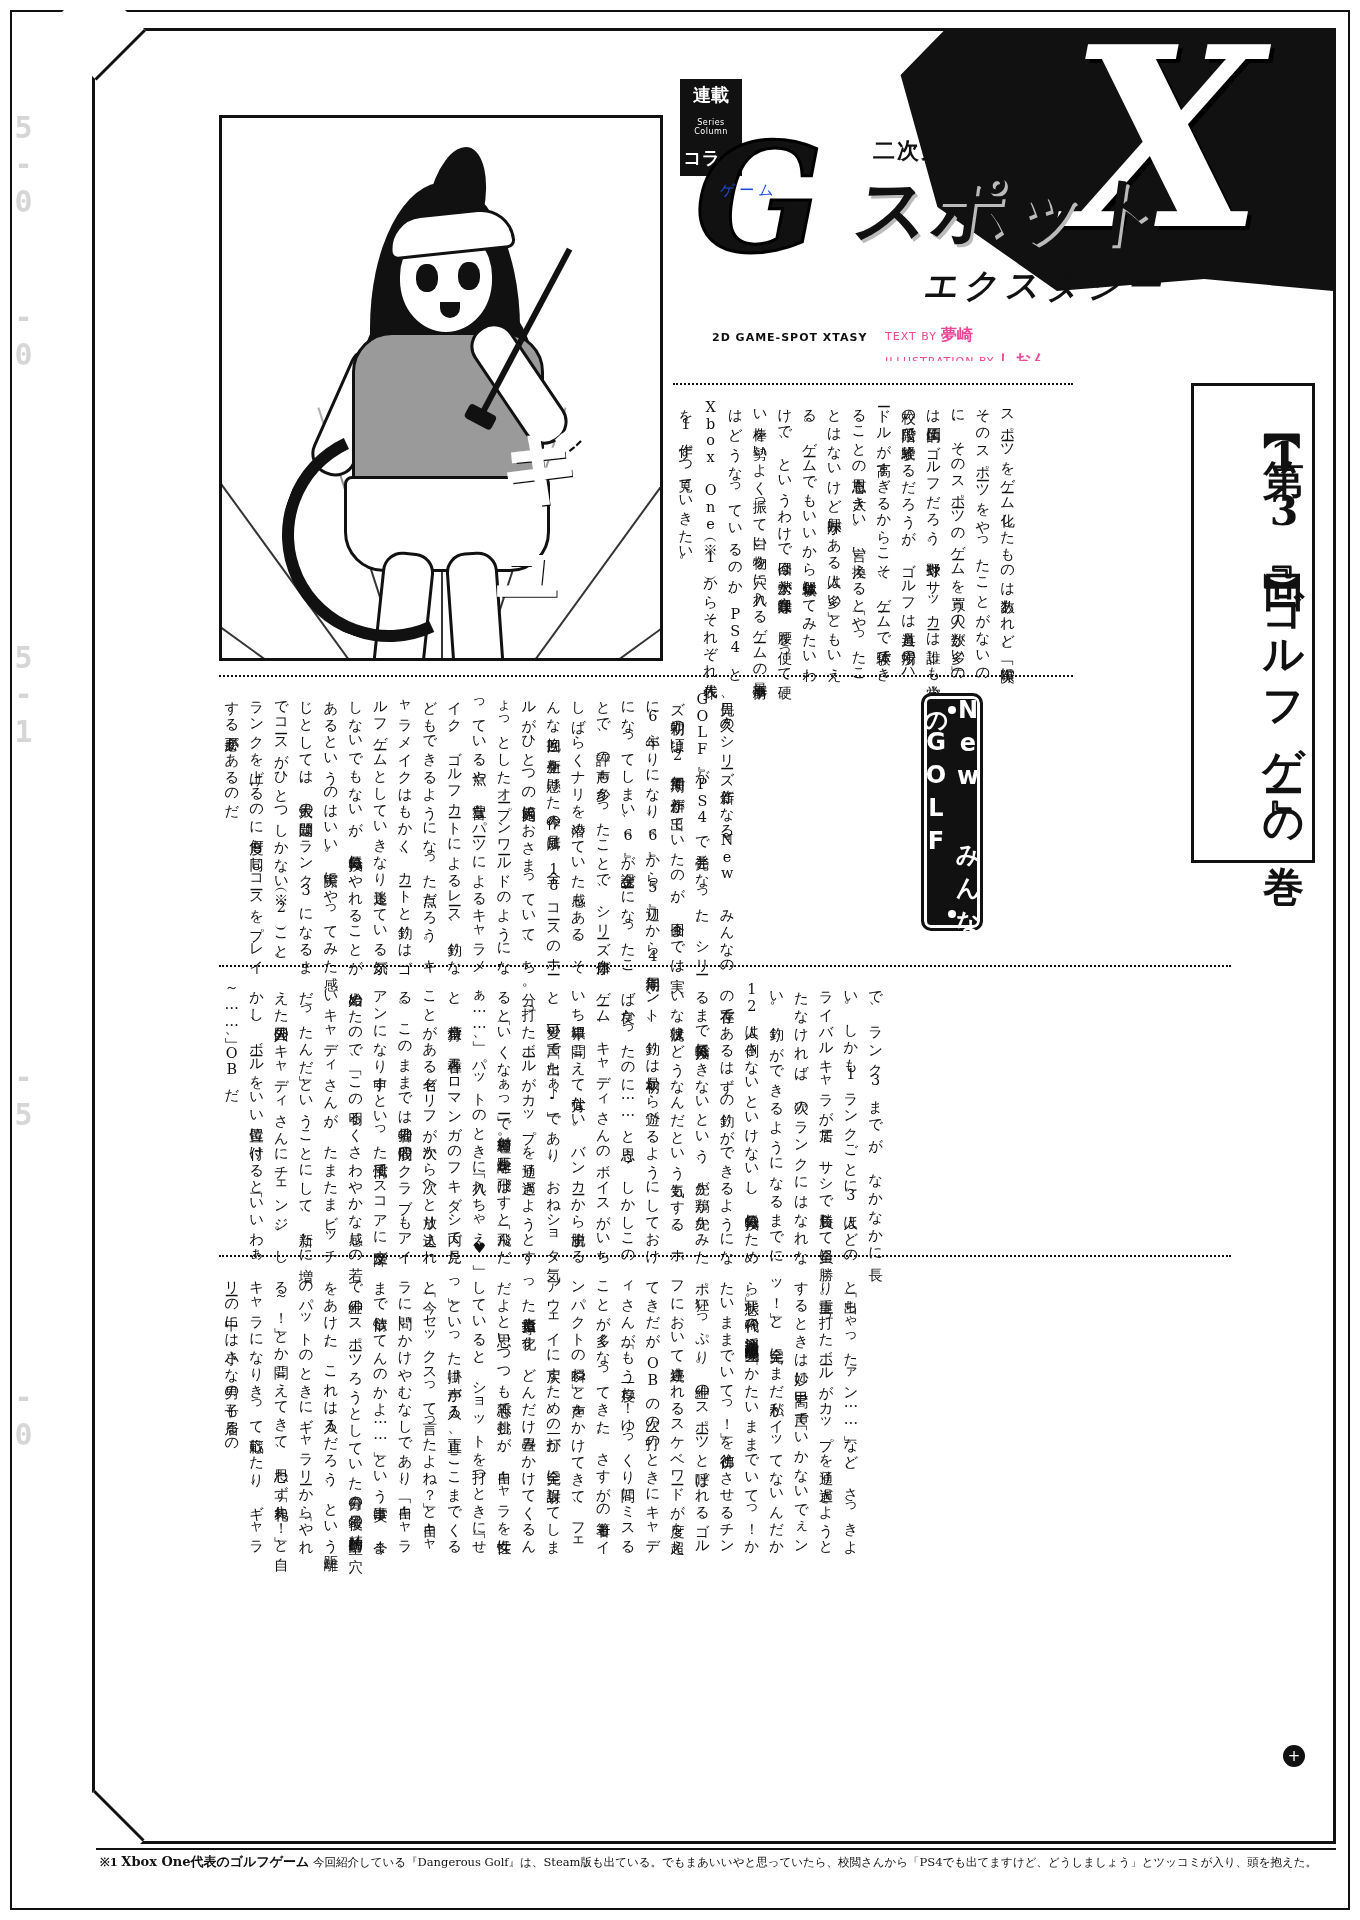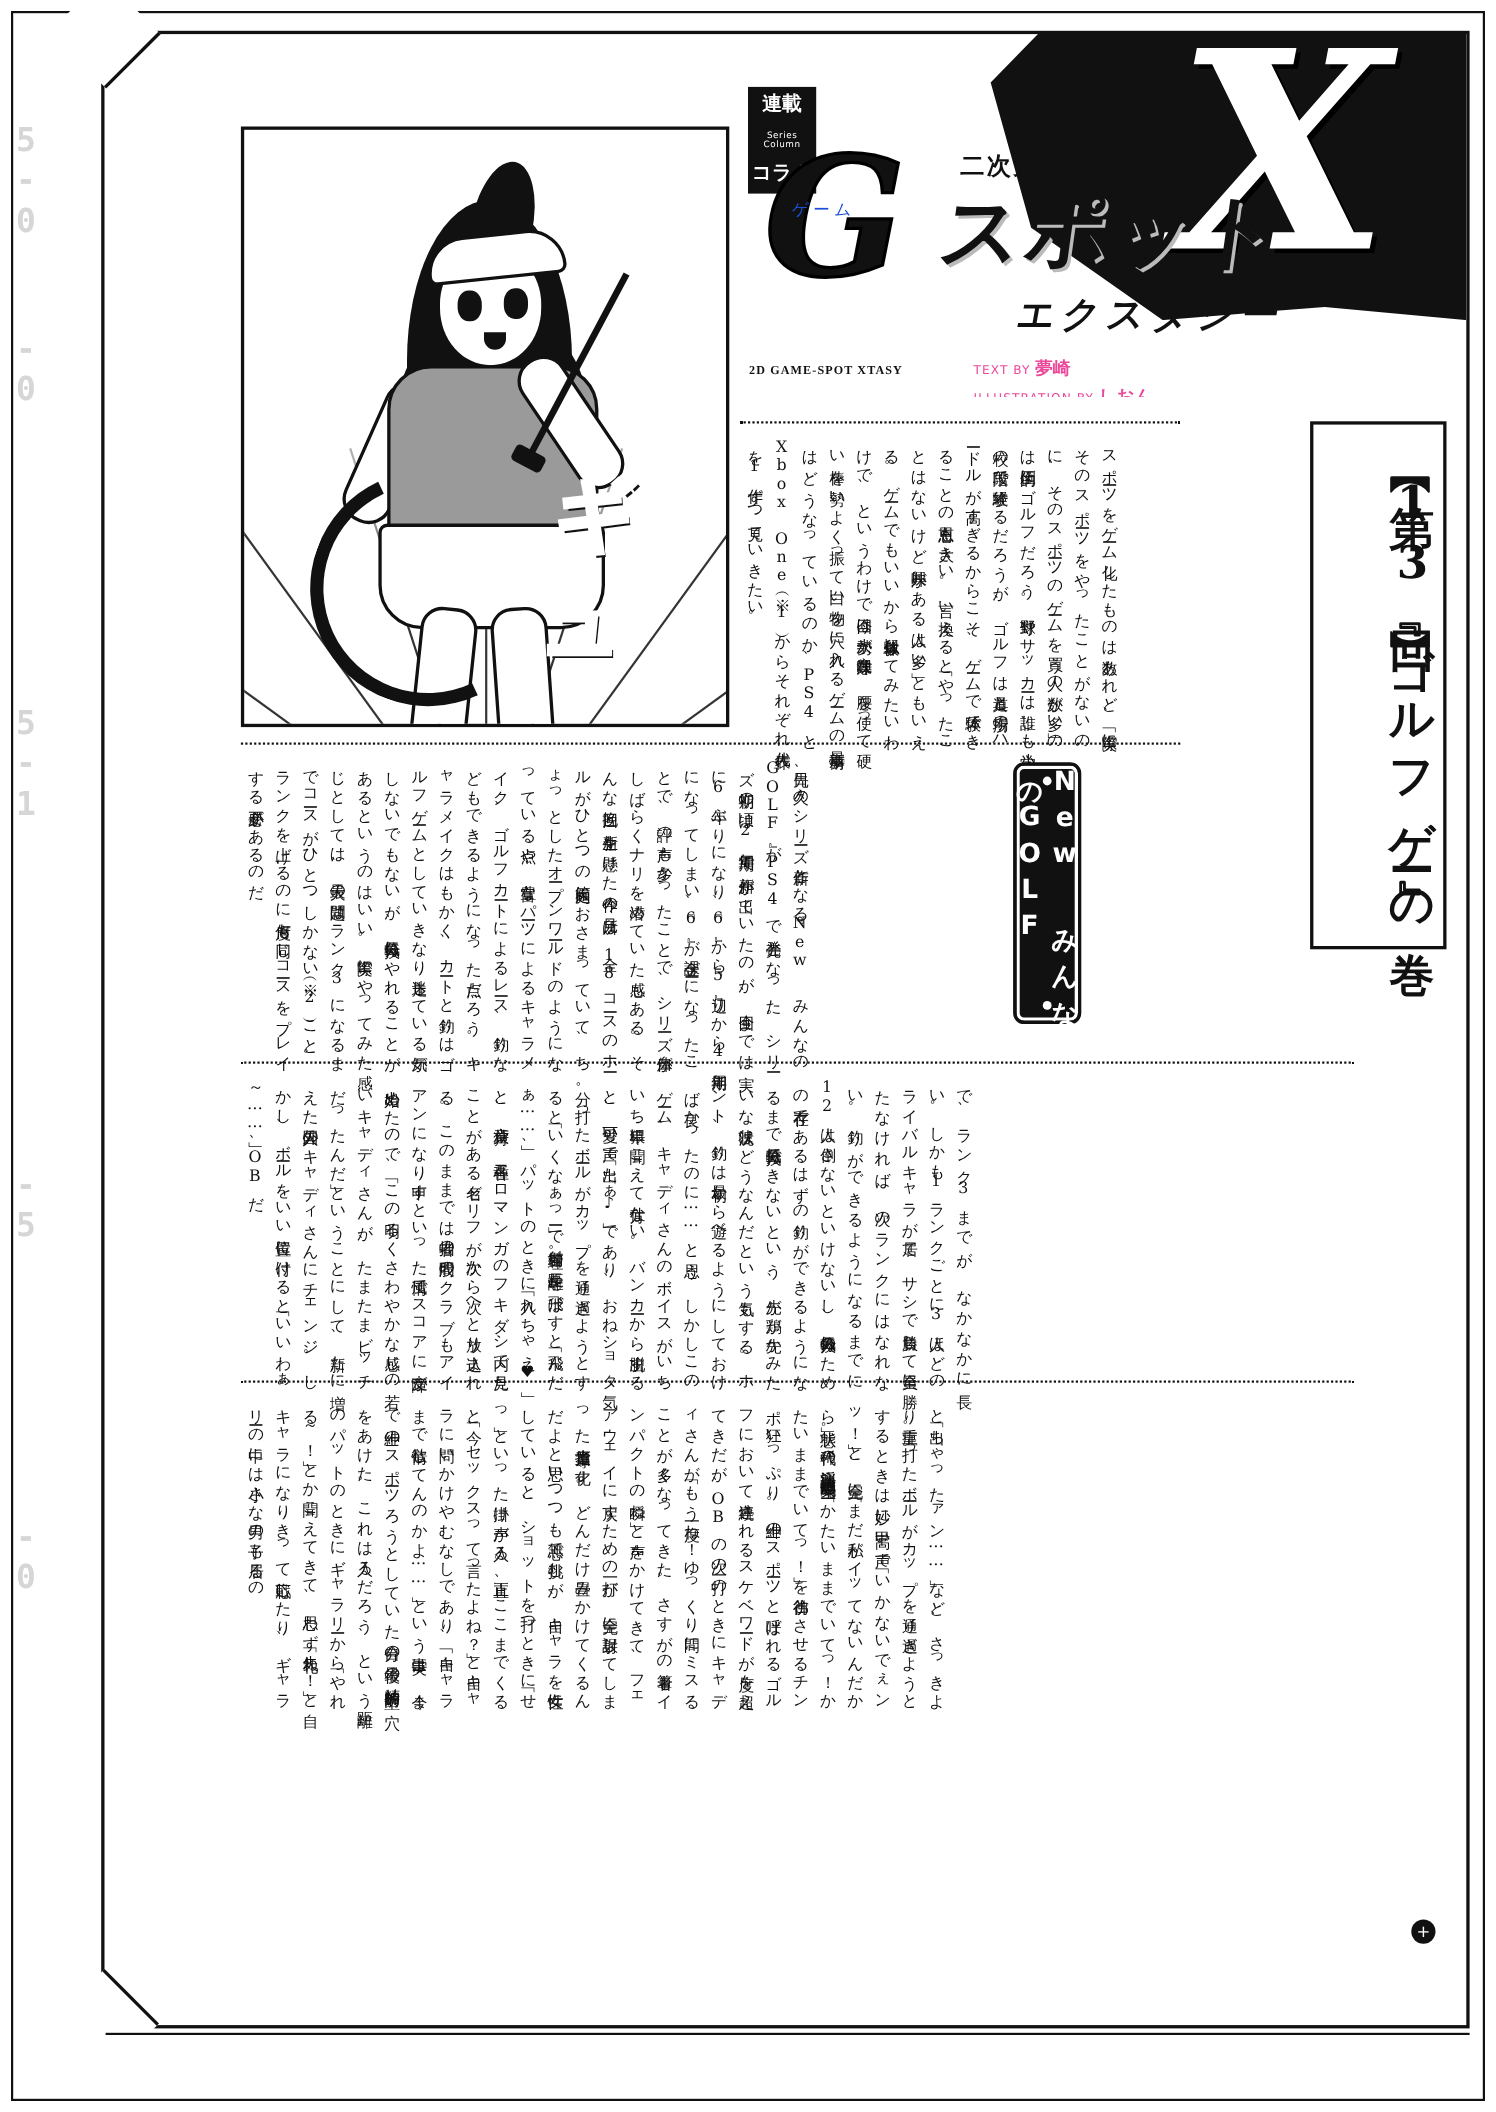--- a/index.html
+++ b/index.html
@@ -21,21 +21,21 @@
   .masthead{position:absolute;left:0;top:0;width:100%;height:330px;overflow:hidden;}
   .black-blob{position:absolute;right:0;top:-40px;width:460px;height:300px;background:#111;
     clip-path:polygon(6% 28%,20% 6%,52% 0%,100% 10%,100% 100%,72% 96%,40% 100%,14% 72%);}
   .bigX{position:absolute;right:70px;top:-18px;font-size:250px;line-height:1;color:#fff;font-weight:bold;font-style:italic;font-family:"DejaVu Serif","Liberation Serif",serif;text-shadow:4px 4px 0 #000;}
   .logo-g{position:absolute;left:600px;top:92px;font-size:150px;line-height:1;font-weight:bold;font-style:italic;color:#111;font-family:"DejaVu Serif","Liberation Serif",serif;letter-spacing:-6px;
      -webkit-text-stroke:3px #000;}
   .logo-kana{position:absolute;left:760px;top:130px;font-size:74px;font-weight:bold;color:#111;letter-spacing:2px;transform:skewX(-8deg);text-shadow:3px 3px 0 #bbb;}
   .logo-ruby{position:absolute;left:625px;top:150px;font-size:15px;color:#1d4ed8;letter-spacing:4px;}
   .logo-nijigen{position:absolute;left:778px;top:105px;font-size:22px;font-weight:bold;color:#111;letter-spacing:2px;}
   .logo-ecstasy{position:absolute;left:830px;top:232px;font-size:34px;font-weight:bold;color:#111;letter-spacing:6px;transform:skewX(-10deg);}
-  .logo-rom{position:absolute;left:586px;top:300px;font-size:11px;font-weight:bold;color:#111;letter-spacing:1px;font-family:Liberation Serif, serif;}
+  .logo-rom{position:absolute;left:617px;top:300px;font-size:11px;font-weight:bold;color:#111;letter-spacing:1px;}
   .renzai{position:absolute;left:585px;top:48px;width:62px;background:#111;color:#fff;text-align:center;padding:6px 0 8px;}
   .renzai .jp{font-size:18px;font-weight:bold;line-height:1.15;display:block;}
   .renzai .en{font-size:8px;display:block;letter-spacing:.5px;margin:12px 0;}
   .credits{position:absolute;left:790px;top:292px;font-size:13px;color:#ec4899;text-align:left;line-height:1.55;}
   .credits .lab{font-size:11px;letter-spacing:1px;}
   .credits .nm{font-size:16px;font-weight:bold;}
 
   
   .illust{position:absolute;left:124px;top:84px;width:438px;height:540px;border:3px solid #111;background:#fff;overflow:hidden;}
   .ray{position:absolute;left:50%;top:50%;width:2px;height:800px;background:#111;transform-origin:50% 50%;opacity:.85;}
@@ -213,14 +213,19 @@
     <div class="block b4">
       <div class="inner">
           <div class="vcol">と「出ちゃったァン……」など、さっきより重症。打ったボールがカップを通り過ぎようとするときは妙に甲高い声で「いかないでぇンッ！」と、完全に「まだ私がイッてないんだから」状態。稀代の淫語製造機・藤蜂明鳩先生の「かたいままでいてっ！かたいままでいてっ！」を彷彿とさせるチンポ狂いっぷり。紳士のスポーツと呼ばれるゴルフにおいて連続されるスケベワードが度を超えてきだが、OBの次の一打のときにキャディさんが「もう一度ね！ゆっくり間にミスることが多くなってきた。さすがの筆者もインパクトの瞬ね」と声をかけてきて、フェアウェイに戻すための一打が、完全に誤射してしまった童貞指導と化す。どんだけ畳みかけてくるんだよと思いつつも無心で挑むが、自キャラを女性にしていると、ショットを打つときに「せっ」といった掛け声が入る。正直、ここまでくると「今、セックスって言ったよね？」と自キャラに問いかけやむなしであり、「自キャラまで欲情してんのかよ……」という事実は、今まで紳士のスポーツろうとしていた自分の最後の精神的防壁に穴をあけた。これは入るだろう、という距離のパットのときにギャラリーから「やれる～！」とか聞こえてきて、思わず「失礼ね！」と自キャラになりきって応戦したり、ギャラリーの中には小さな男の子も居るの</div>
         </div>
     </div>
 
     <div class="page-mark">+</div>
   </div>
 
   <div class="hr-foot"></div>
+  <div class="footnote">
+    <span class="lead">※1</span>
+    <b>Xbox One代表のゴルフゲーム</b>
+    <span>今回紹介している『Dangerous Golf』は、Steam版も出ている。でもまあいいやと思っていたら、校閲さんから「PS4でも出てますけど、どうしましょう」とツッコミが入り、頭を抱えた。</span>
+  </div>
 
 </div>
 
 </body></html>

